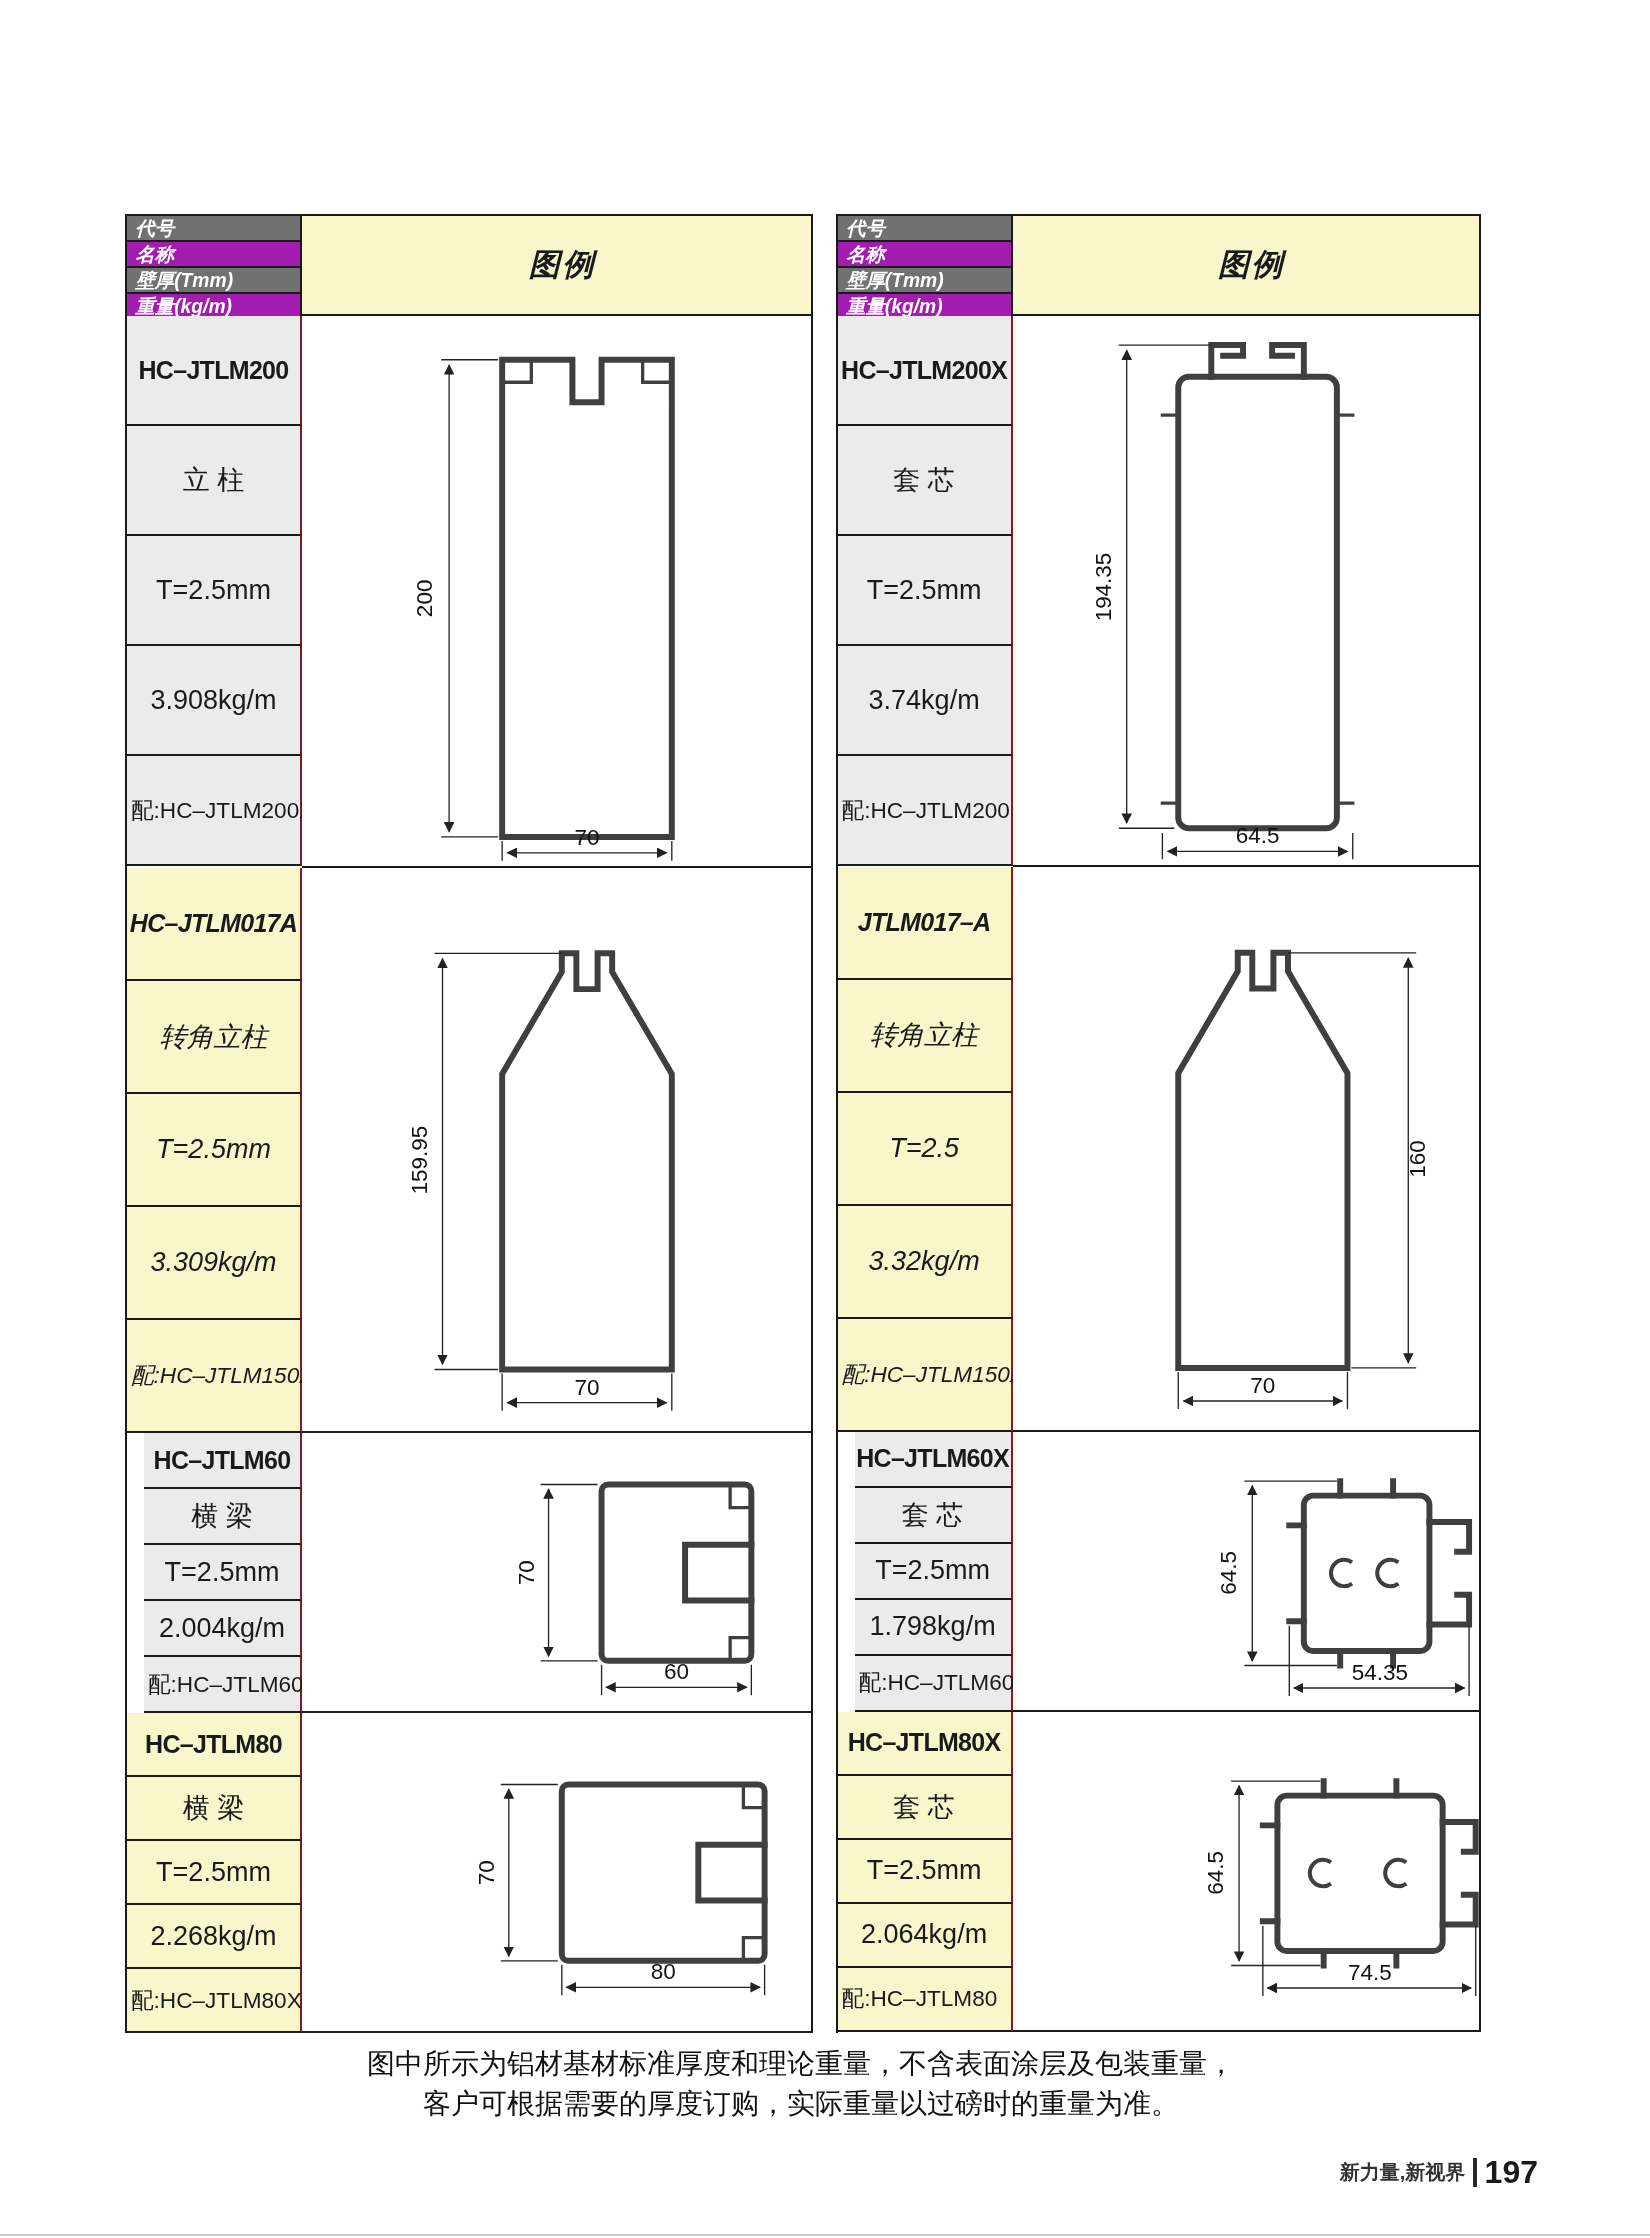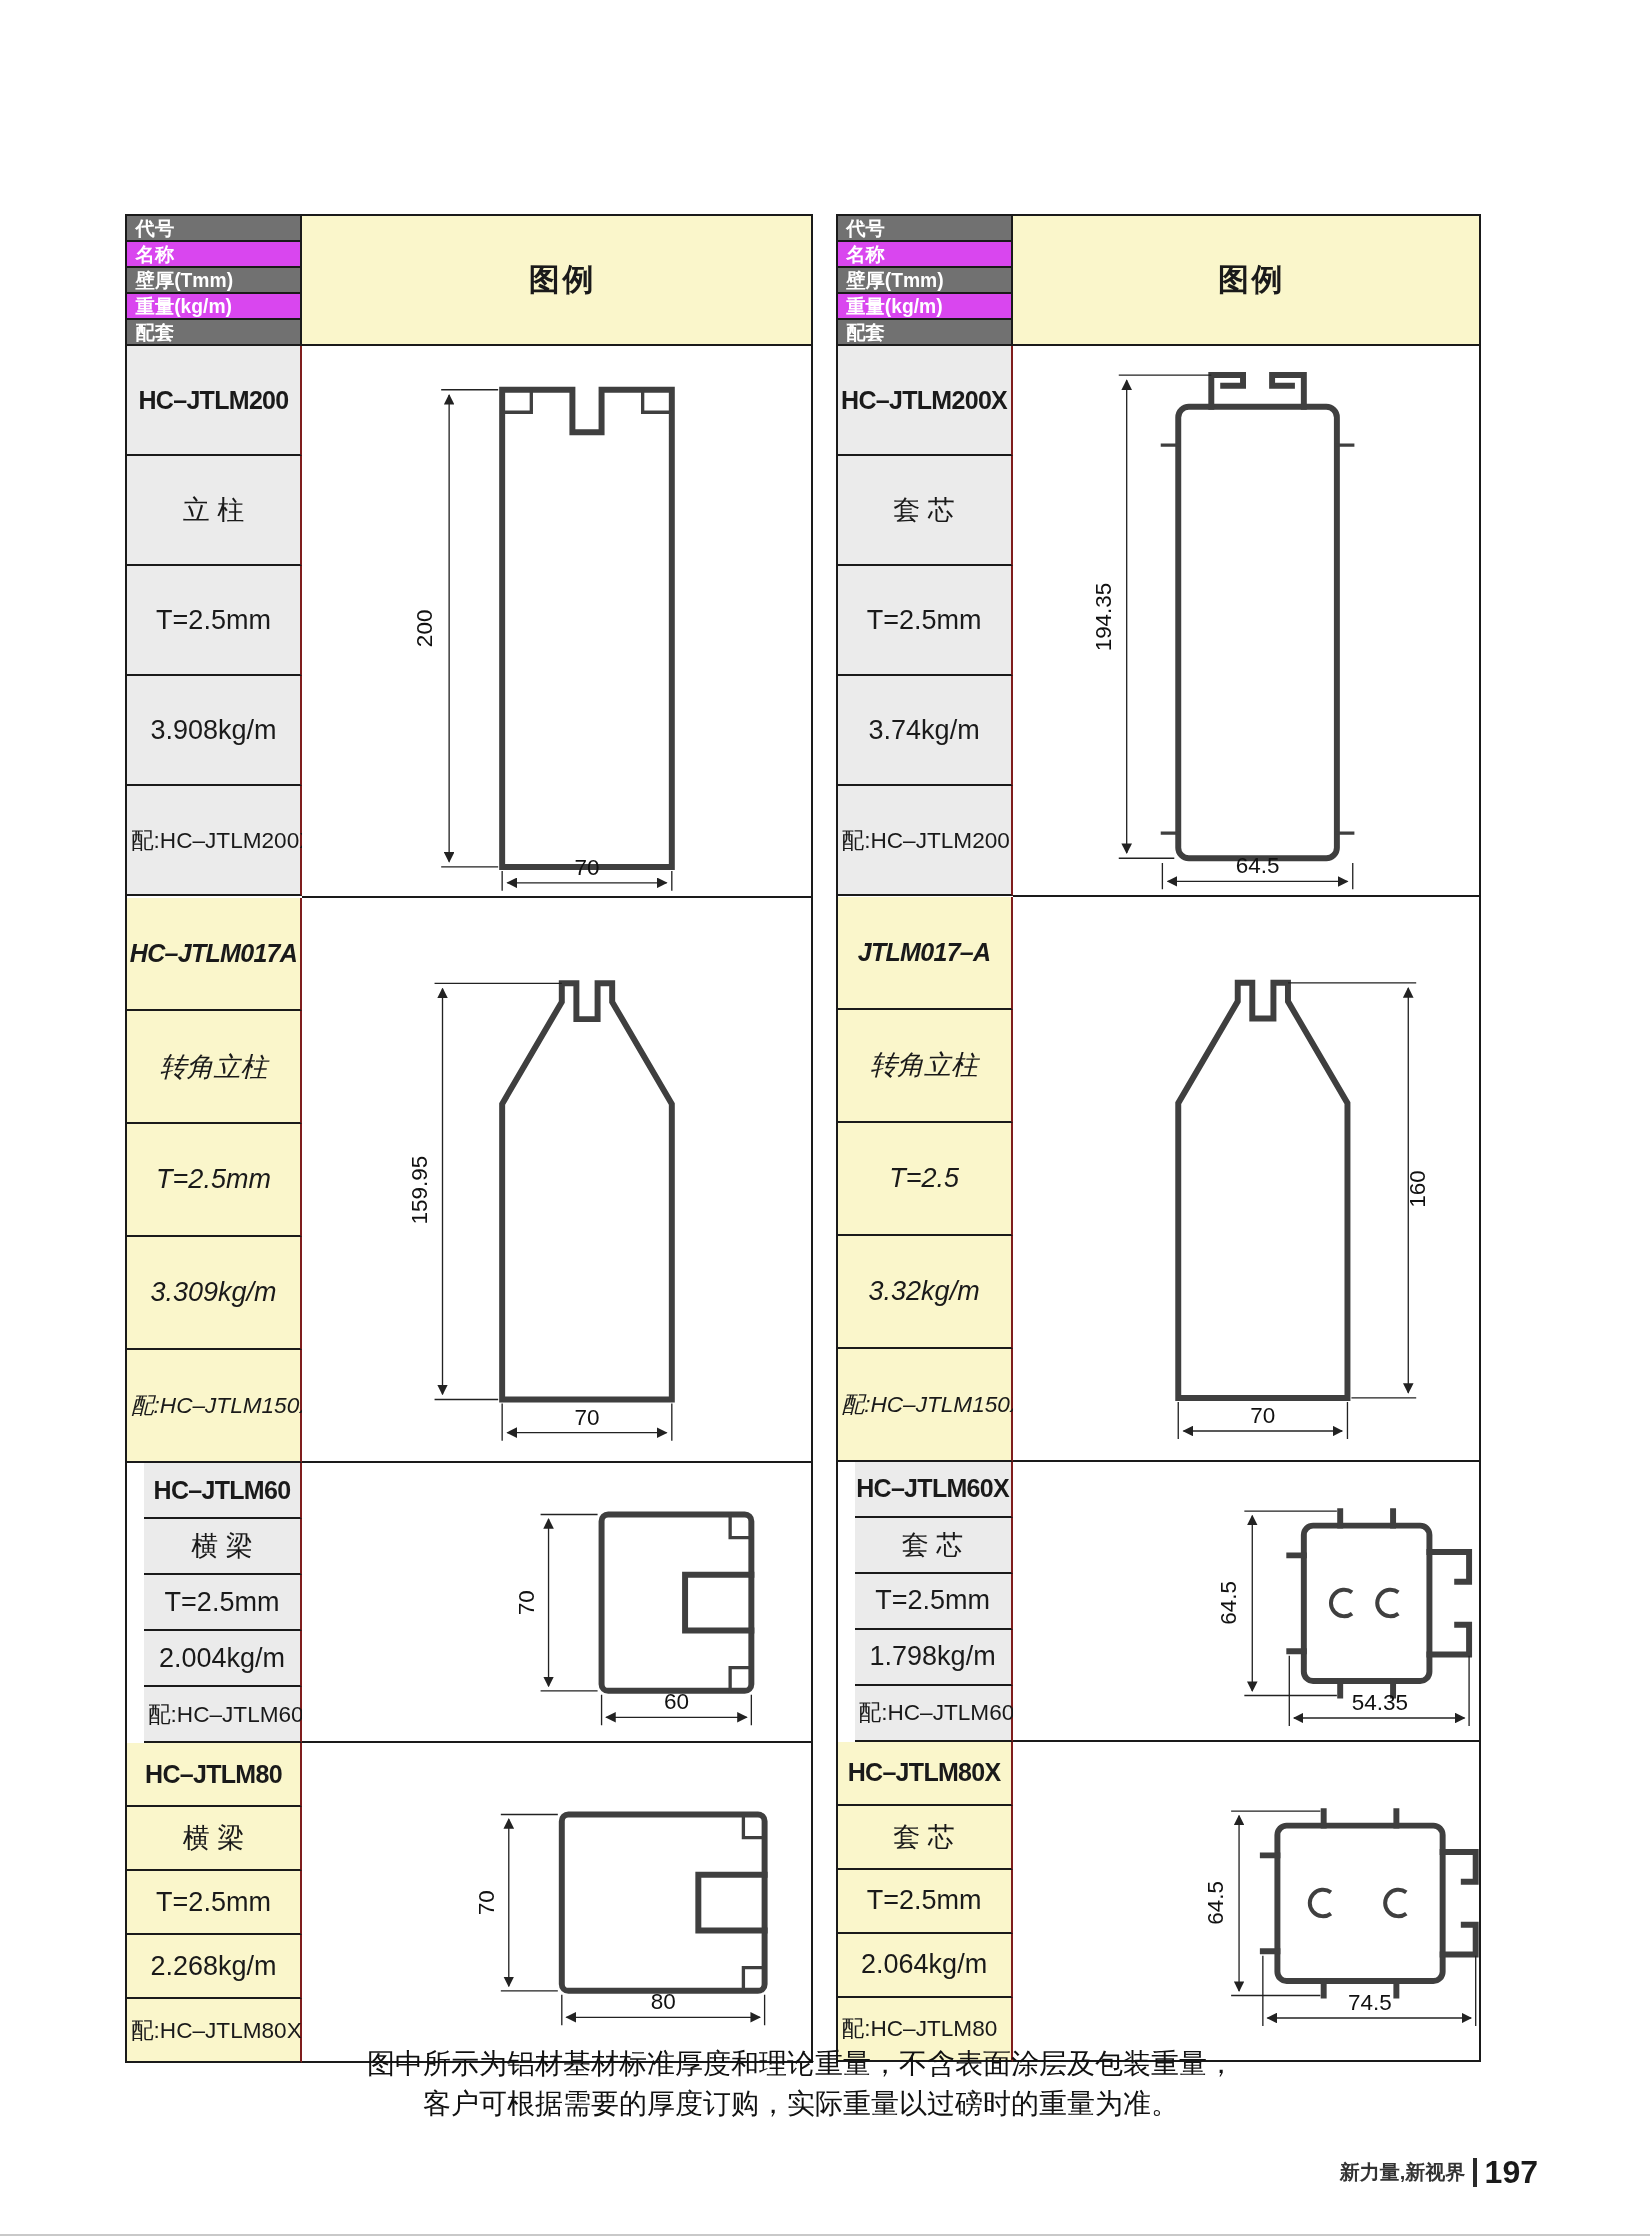--- a/index.html
+++ b/index.html
@@ -4,29 +4,29 @@
 <style>
   html,body{margin:0;padding:0;}
   body{
     width:1651px;height:2239px;position:relative;background:#ffffff;
     font-family:"Liberation Sans","DejaVu Sans",sans-serif;color:#1a1a1a;
   }
   .table-wrap{position:absolute;left:125px;top:214px;display:flex;gap:22.6px;}
   .group{border-top:2px solid #1a1a1a;border-left:2px solid #1a1a1a;background:#fff;}
   .g-left{width:686px;}
   .g-right{width:643px;}
-  .ghead{display:flex;height:130px;}
+  .ghead{display:flex;height:100px;font-style:italic;}
   .hlabels{width:175px;display:flex;flex-direction:column;}
   .hcell{
     box-sizing:border-box;height:26px;display:flex;align-items:center;
     padding-left:8.6px;color:#ffffff;font-weight:bold;font-size:19.3px;
     border-right:2px solid #1a1a1a;border-bottom:2px solid #1a1a1a;
   }
   .hdark{background:#717171;}
-  .hlight{background:#d946ef;}
+  .hlight{background:#a21caf;}
   .hlegend{
     flex:1;box-sizing:border-box;background:#FAF6CB;
     display:flex;align-items:center;justify-content:center;
     font-size:31px;font-weight:bold;letter-spacing:2.7px;
     border-right:2px solid #1a1a1a;border-bottom:2px solid #1a1a1a;padding-left:12px;
   }
   .prow{display:flex;}
   .plabels{width:175px;display:flex;flex-direction:column;}
   .lcell{
     box-sizing:border-box;display:flex;align-items:center;justify-content:center;

